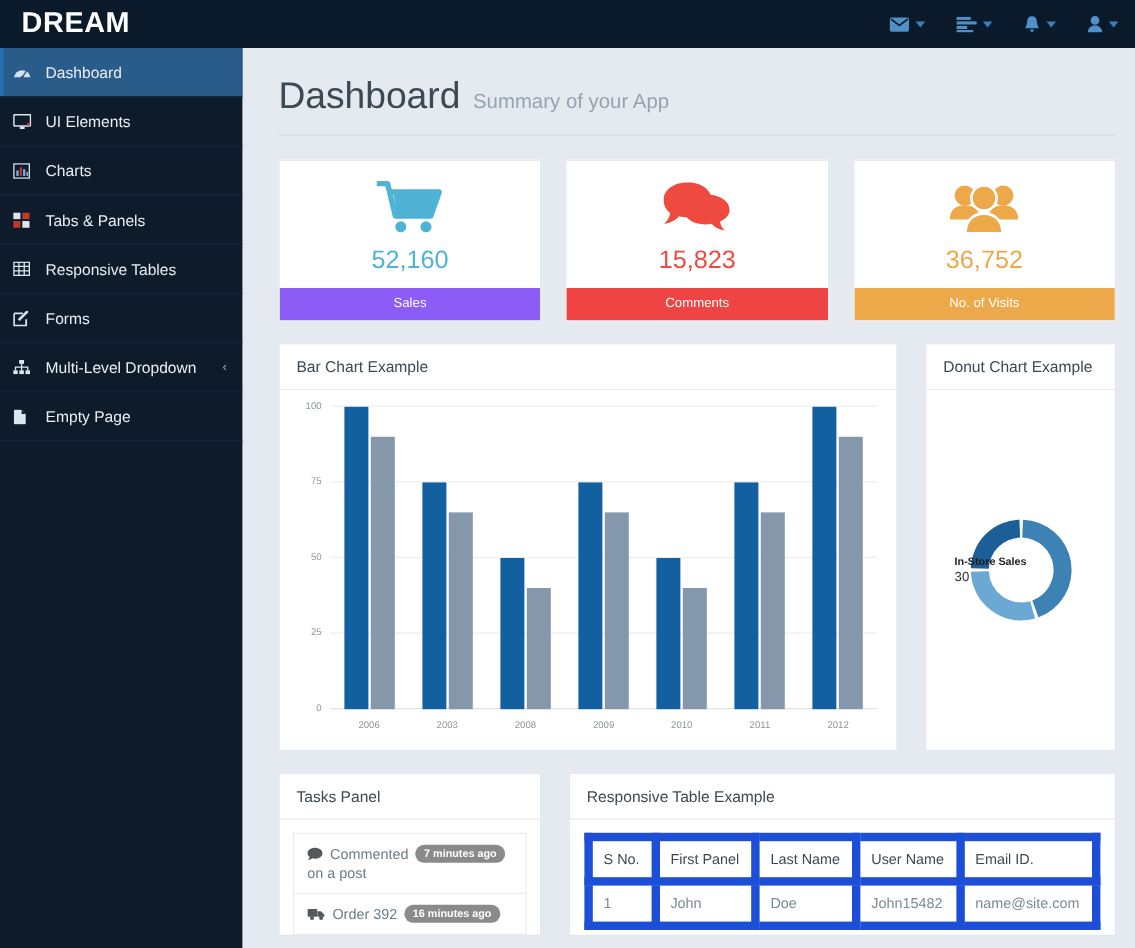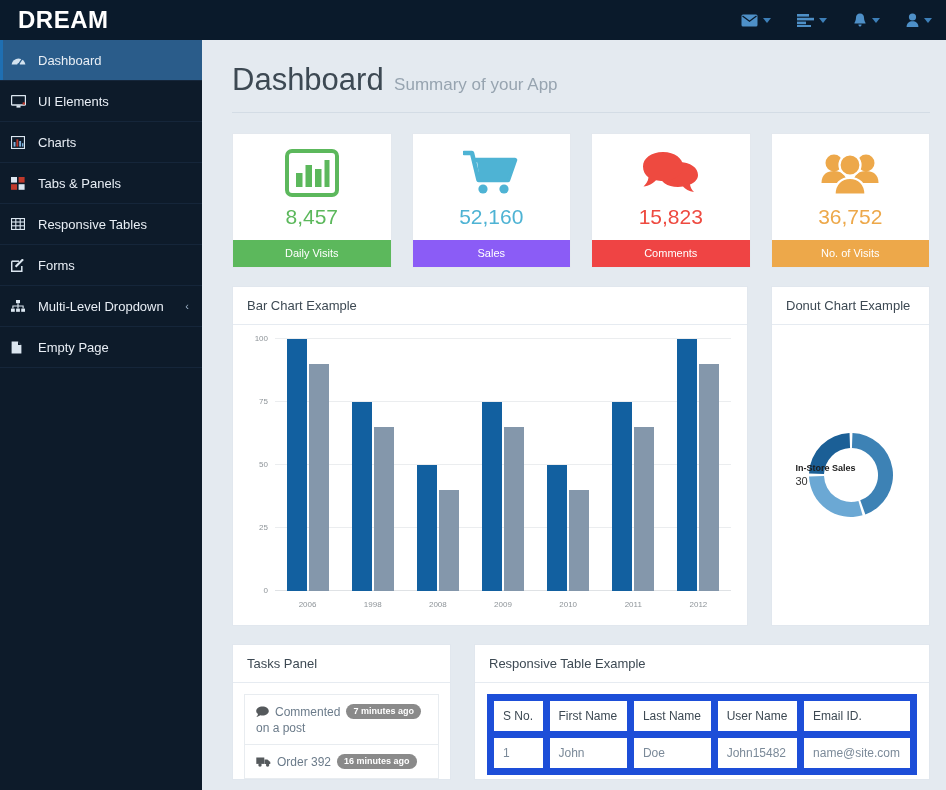--- a/index.html
+++ b/index.html
@@ -353,33 +353,20 @@
 
 <div class="main">
 
   <div class="page-head">
     <h1 class="page-title">Dashboard</h1>
     <span class="page-sub">Summary of your App</span>
   </div>
 
   <div class="cards">
 
-    <div class="card">
-      <div class="card-icon">
-        <svg width="54" height="48" viewBox="0 0 54 48">
-          <rect x="2" y="2" width="50" height="44" rx="5" fill="none" stroke="#5cb85c" stroke-width="4"></rect>
-          <rect x="11" y="24" width="6.5" height="14" fill="#5cb85c"></rect>
-          <rect x="20.5" y="16" width="6.5" height="22" fill="#5cb85c"></rect>
-          <rect x="30" y="20" width="6.5" height="18" fill="#5cb85c"></rect>
-          <rect x="39.5" y="11" width="5" height="27" fill="#5cb85c"></rect>
-        </svg>
-      </div>
-      <div class="card-num" style="color:#5cb85c">8,457</div>
-      <div class="card-foot" style="background:#5cb85c">Daily Visits</div>
-    </div>
 
     <div class="card">
       <div class="card-icon">
         <svg width="56" height="48" viewBox="0 0 56 48">
           <path d="M1 4 L9 4 L15.5 31 L45 31 L52 11 L13 11" fill="none" stroke="#4eb3d4" stroke-width="4.5" stroke-linejoin="round" stroke-linecap="round"></path>
           <path d="M14 12 L50 12 L44.5 30 L16.5 30 Z" fill="#4eb3d4"></path>
           <circle cx="20" cy="40" r="4.6" fill="#4eb3d4"></circle>
           <circle cx="41" cy="40" r="4.6" fill="#4eb3d4"></circle>
         </svg>
       </div>
@@ -462,21 +449,21 @@
                 <div class="bar b" title="Series B 2011: 65" style="height: 65%; background: rgb(132, 151, 171);"></div>
               </div>
               <div class="group">
                 <div class="bar a" title="Series A 2012: 100" style="height: 100%; background: rgb(18, 96, 160);"></div>
                 <div class="bar b" title="Series B 2012: 90" style="height: 90%; background: rgb(132, 151, 171);"></div>
               </div>
             </div>
           </div>
         <div class="xlabels" id="bar-xlabels">
             <div class="xlabel">2006</div>
-            <div class="xlabel">1998</div>
+            <div class="xlabel">2003</div>
             <div class="xlabel">2008</div>
             <div class="xlabel">2009</div>
             <div class="xlabel">2010</div>
             <div class="xlabel">2011</div>
             <div class="xlabel">2012</div>
           </div>
       </div>
     </div>
 
     <div class="panel panel-donut">
@@ -535,21 +522,21 @@
       </div>
     </div>
 
     <div class="panel panel-table">
       <div class="panel-head">Responsive Table Example</div>
       <div class="table-body">
         <table>
           <thead>
             <tr id="tbl-head-row">
                 <th>S No.</th>
-                <th>First Name</th>
+                <th>First Panel</th>
                 <th>Last Name</th>
                 <th>User Name</th>
                 <th>Email ID.</th>
               </tr>
           </thead>
           <tbody id="tbl-body">
               <tr>
                 <td>1</td>
                 <td>John</td>
                 <td>Doe</td>

